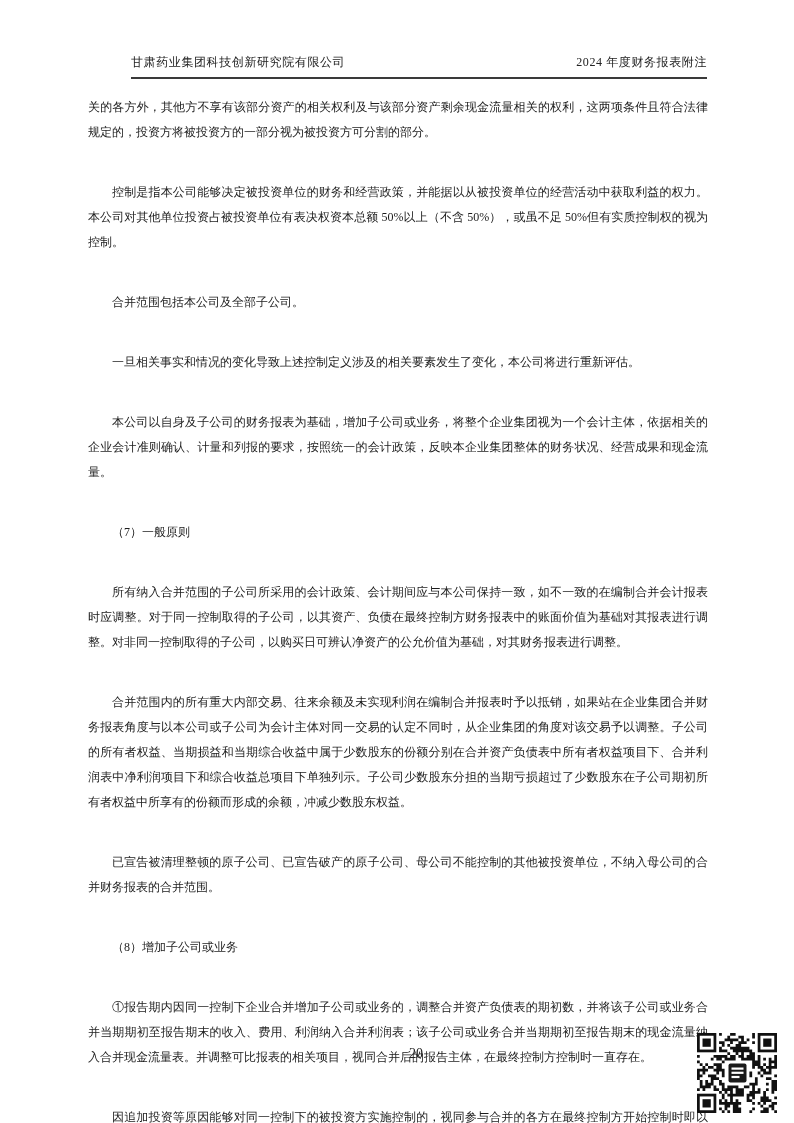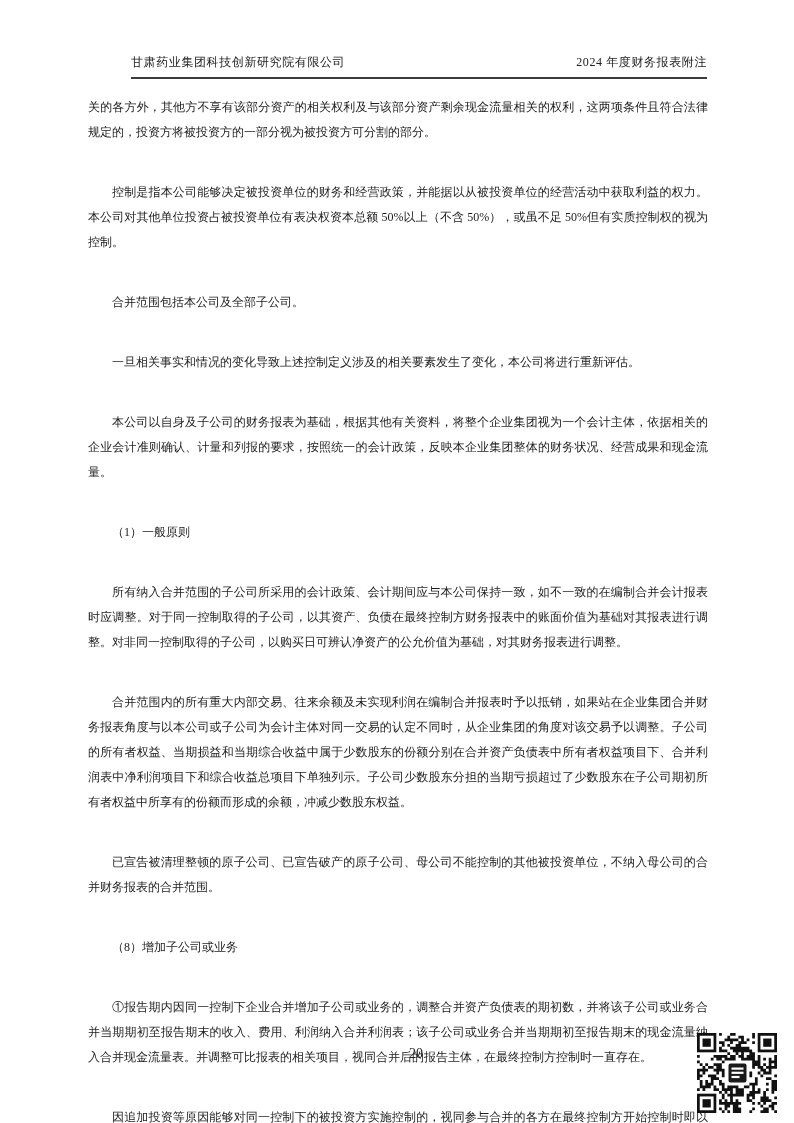--- a/index.html
+++ b/index.html
@@ -67,22 +67,22 @@
   <div class="header">
     <span>甘肃药业集团科技创新研究院有限公司</span>
     <span>2024 年度财务报表附注</span>
   </div>
 
   <div class="content">
     <p>关的各方外，其他方不享有该部分资产的相关权利及与该部分资产剩余现金流量相关的权利，这两项条件且符合法律规定的，投资方将被投资方的一部分视为被投资方可分割的部分。</p>
     <p class="ind">控制是指本公司能够决定被投资单位的财务和经营政策，并能据以从被投资单位的经营活动中获取利益的权力。本公司对其他单位投资占被投资单位有表决权资本总额 50%以上（不含 50%），或虽不足 50%但有实质控制权的视为控制。</p>
     <p class="ind">合并范围包括本公司及全部子公司。</p>
     <p class="ind">一旦相关事实和情况的变化导致上述控制定义涉及的相关要素发生了变化，本公司将进行重新评估。</p>
-    <p class="ind">本公司以自身及子公司的财务报表为基础，根据其他有关资料，将整个企业集团视为一个会计主体，依据相关的企业会计准则确认、计量和列报的要求，按照统一的会计政策，反映本企业集团整体的财务状况、经营成果和现金流量。</p>
-    <p class="ind">（1）一般原则</p>
+    <p class="ind">本公司以自身及子公司的财务报表为基础，增加子公司或业务，将整个企业集团视为一个会计主体，依据相关的企业会计准则确认、计量和列报的要求，按照统一的会计政策，反映本企业集团整体的财务状况、经营成果和现金流量。</p>
+    <p class="ind">（7）一般原则</p>
     <p class="ind">所有纳入合并范围的子公司所采用的会计政策、会计期间应与本公司保持一致，如不一致的在编制合并会计报表时应调整。对于同一控制取得的子公司，以其资产、负债在最终控制方财务报表中的账面价值为基础对其报表进行调整。对非同一控制取得的子公司，以购买日可辨认净资产的公允价值为基础，对其财务报表进行调整。</p>
     <p class="ind">合并范围内的所有重大内部交易、往来余额及未实现利润在编制合并报表时予以抵销，如果站在企业集团合并财务报表角度与以本公司或子公司为会计主体对同一交易的认定不同时，从企业集团的角度对该交易予以调整。子公司的所有者权益、当期损益和当期综合收益中属于少数股东的份额分别在合并资产负债表中所有者权益项目下、合并利润表中净利润项目下和综合收益总项目下单独列示。子公司少数股东分担的当期亏损超过了少数股东在子公司期初所有者权益中所享有的份额而形成的余额，冲减少数股东权益。</p>
     <p class="ind">已宣告被清理整顿的原子公司、已宣告破产的原子公司、母公司不能控制的其他被投资单位，不纳入母公司的合并财务报表的合并范围。</p>
     <p class="ind">（8）增加子公司或业务</p>
     <p class="ind">①报告期内因同一控制下企业合并增加子公司或业务的，调整合并资产负债表的期初数，并将该子公司或业务合并当期期初至报告期末的收入、费用、利润纳入合并利润表；该子公司或业务合并当期期初至报告期末的现金流量纳入合并现金流量表。并调整可比报表的相关项目，视同合并后的报告主体，在最终控制方控制时一直存在。</p>
     <p class="ind">因追加投资等原因能够对同一控制下的被投资方实施控制的，视同参与合并的各方在最终控制方开始控制时即以目前状态存在进行调整。以不早于本公司和被合并方同处于最终控制方控制之下的时点为限，将被合并方的有关资产、负债并入本公司合并财务报表的比较报表中，并将合并而增加的净资产在比较报表中调整所有者权益项下的相关项目。为避免对被合并方净</p>
   </div>
 
   <div class="page-number">20</div>
 

